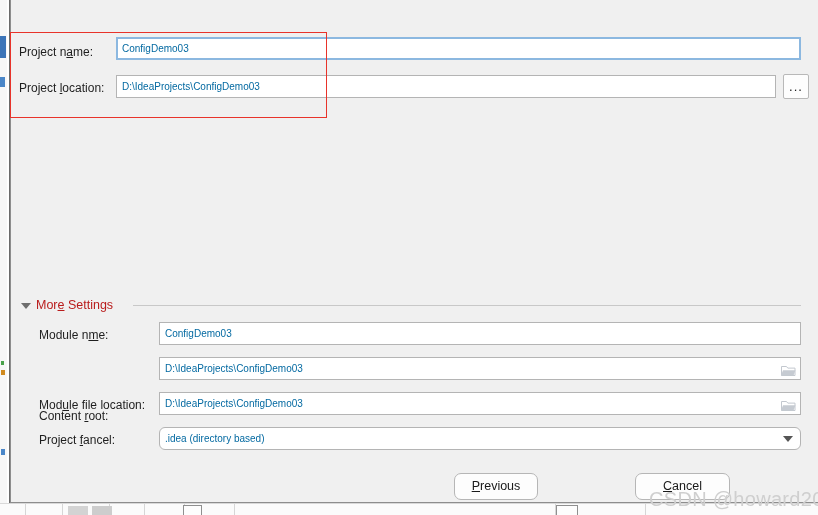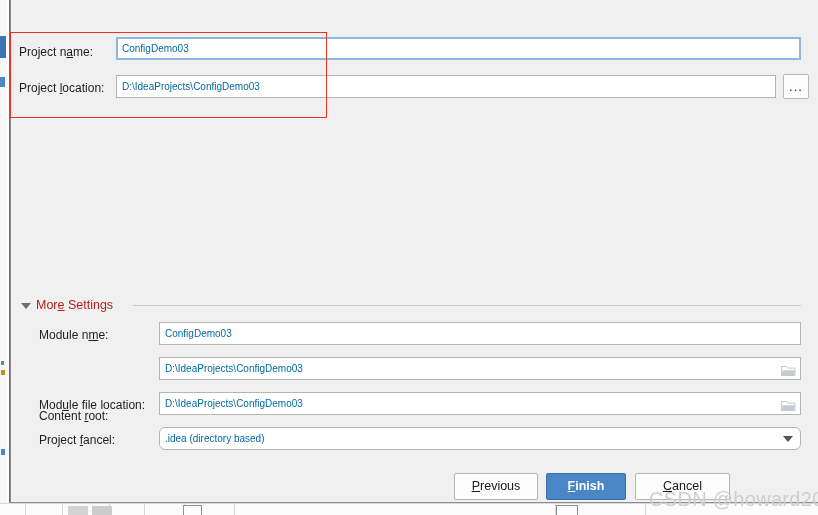--- a/index.html
+++ b/index.html
@@ -183,21 +183,21 @@
     border-right: 5px solid transparent;
     border-top: 6px solid #555;
   }
 
   
   .btn {
     position: absolute;
     height: 27px;
     background: #fdfdfd;
     border: 1px solid #b6b6b6;
-    border-radius: 2px;
+    border-radius: 7px;
     font-size: 12.5px;
     color: #1a1a1a;
     text-align: center;
     line-height: 25px;
     font-family: "Liberation Sans", sans-serif;
     cursor: default;
     white-space: nowrap;
   }
   .btn.primary {
     background: #4a86c5;
@@ -304,21 +304,20 @@
     </div>
 
     <div class="row-label" style="left:28px; top:433px;">
       <span>Project </span><u>f</u><span>ancel:</span>
     </div>
     <div class="textfield" style="left:148px; top:427px; width:642px; height:23px;border-radius:6px;">.idea (directory based)</div>
     <div class="combo-arrow" style="left:772px; top:436px;"></div>
 
     <div class="btn" style="left:443px; top:473px; width:84px;"><u>P</u><span>revious</span></div>
 
-    <div class="btn primary" style="left:535px; top:473px; width:80px;"><u>F</u><span>inish</span></div>
 
     <div class="btn" style="left:624px; top:473px; width:95px;"><u>C</u><span>ancel</span></div>
 
 
   </div>
 
   <div class="annot-rect" style="left:10px; top:32px; width:317px; height:86px;"></div>
 
   <div class="watermark" style="left:649px; top:488px;">CSDN @howard2005</div>
 

